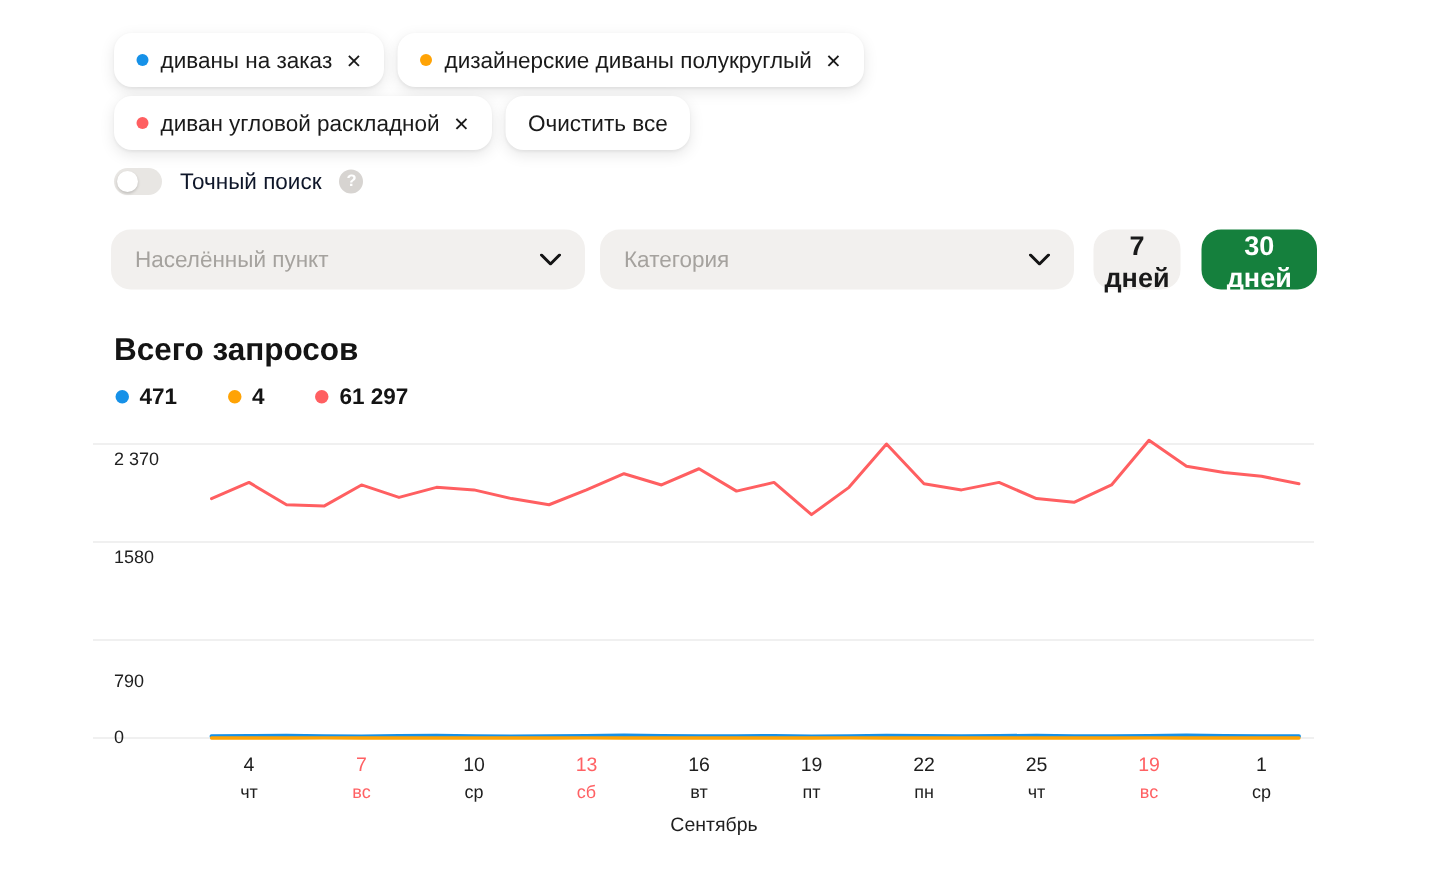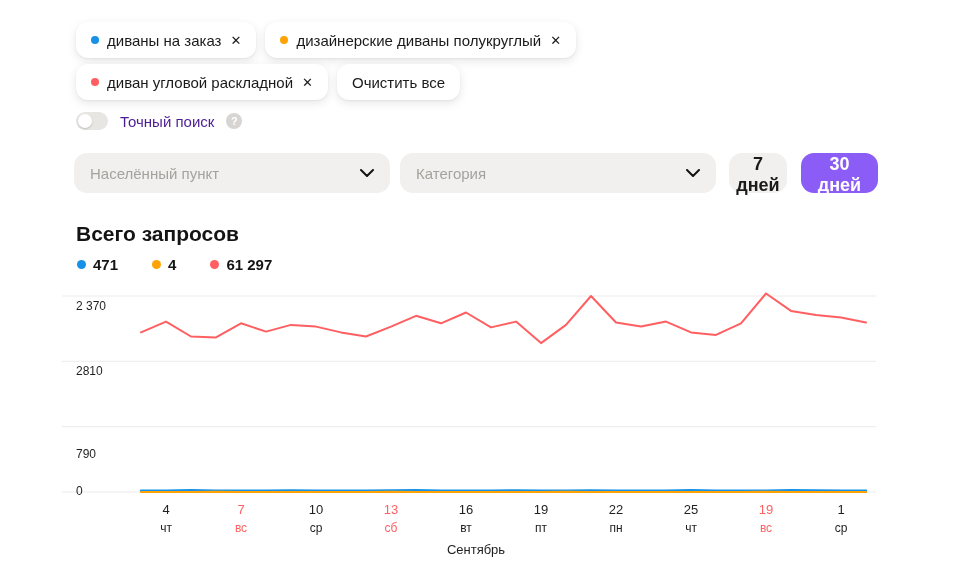--- a/index.html
+++ b/index.html
@@ -13,33 +13,33 @@
         border-radius:12px;box-shadow:0 1px 2px rgba(20,20,20,.05),0 3px 10px rgba(20,20,20,.10);
         font-size:15px;color:#1a1a1a;gap:8px;cursor:pointer;white-space:nowrap;}
   .chip .dot{width:8px;height:8px;border-radius:50%;flex:none;}
   .chip .x{font-size:13px;color:#1a1a1a;margin-left:1px;}
 
   
   .toggle-row{position:absolute;left:76px;top:112px;display:flex;align-items:center;gap:12px;}
   .switch{width:32px;height:18px;border-radius:9px;background:#e8e6e3;position:relative;cursor:pointer;}
   .switch .knob{position:absolute;left:2px;top:2px;width:14px;height:14px;border-radius:50%;
                 background:#fff;box-shadow:0 1px 2px rgba(0,0,0,.18);}
-  .toggle-label{font-size:15px;color:#4c1d95;text-align:center;}
+  .toggle-label{font-size:15px;color:#0f172a;text-align:center;}
   .help{width:16px;height:16px;border-radius:50%;background:#d7d4d1;color:#fff;font-size:11px;
         font-weight:700;display:flex;align-items:center;justify-content:center;cursor:pointer;}
 
   
   .dd{position:absolute;top:153px;height:40px;background:#f2f0ee;border-radius:13px;display:flex;
       align-items:center;justify-content:space-between;padding:8px 16px;box-sizing:border-box;cursor:pointer;}
   #dd-location{left:74px;width:316px;} #dd-category{left:400px;width:316px;}
   .dd .ph{color:#a5a29e;font-size:15px;}
   .range-btn{position:absolute;top:153px;height:40px;border:none;border-radius:13px;font-size:18px;
              font-weight:600;font-family:inherit;cursor:pointer;background:#f2f0ee;color:#1a1a1a;}
   #btn-7{left:729px;width:58px;} #btn-30{left:801px;width:77px;}
-  .range-btn.active{background:#8b5cf6;color:#fff;}
+  .range-btn.active{background:#15803d;color:#fff;}
 
   
   .page-title{position:absolute;left:76px;top:222px;font-size:21px;font-weight:700;color:#141414;margin:0;}
   #legend{position:absolute;left:77px;top:256px;display:flex;gap:34px;}
   .legend-item{display:flex;align-items:center;gap:7px;font-size:15px;font-weight:700;color:#141414;}
   .legend-dot{width:9px;height:9px;border-radius:50%;flex:none;}
   #chart-svg{position:absolute;left:0;top:285px;}
   .y-label{position:absolute;left:76px;font-size:12px;color:#1f1f1f;}
   .x-tick{position:absolute;top:502px;width:60px;text-align:center;}
   .x-tick .d{font-size:13px;color:#1f1f1f;}
@@ -118,21 +118,21 @@
       <line x1="62" x2="876" y1="11.0" y2="11.0" stroke="#ebebeb" stroke-width="1"></line>
       <line x1="62" x2="876" y1="76.3" y2="76.3" stroke="#ebebeb" stroke-width="1"></line>
       <line x1="62" x2="876" y1="141.7" y2="141.7" stroke="#ebebeb" stroke-width="1"></line>
       <line x1="62" x2="876" y1="207.0" y2="207.0" stroke="#ebebeb" stroke-width="1"></line>
       <polyline points="141,47.4 166,36.6 191,51.5 216,52.4 241,38.3 266,46.6 291,39.9 316,41.6 341,47.4 366,51.5 391,41.6 416,30.8 441,38.3 466,27.5 491,42.4 516,36.6 541,58.1 566,39.9 591,11.0 616,37.5 641,41.6 666,36.6 691,47.4 716,49.9 741,38.3 766,8.5 791,25.9 816,30.0 841,32.5 866,37.5" fill="none" stroke="#ff5f61" stroke-width="2" stroke-linejoin="round" stroke-linecap="round"></polyline>
       <polyline points="141,205.8 166,205.7 191,205.4 216,205.8 241,205.9 266,205.7 291,205.5 316,205.8 341,205.9 366,205.8 391,205.6 416,205.3 441,205.7 466,205.8 491,205.8 516,205.6 541,205.9 566,205.8 591,205.5 616,205.7 641,205.8 666,205.7 691,205.4 716,205.8 741,205.8 766,205.7 791,205.3 816,205.6 841,205.8 866,205.8" fill="none" stroke="#1691e8" stroke-width="2.6" stroke-linejoin="round" stroke-linecap="round"></polyline>
       <polyline points="141,207.0 166,207.0 191,207.0 216,206.9 241,207.0 266,207.0 291,207.0 316,207.0 341,207.0 366,207.0 391,206.9 416,207.0 441,207.0 466,207.0 491,207.0 516,207.0 541,207.0 566,206.9 591,207.0 616,207.0 641,207.0 666,207.0 691,207.0 716,207.0 741,207.0 766,206.9 791,207.0 816,207.0 841,207.0 866,207.0" fill="none" stroke="#ffa305" stroke-width="2.2" stroke-linejoin="round" stroke-linecap="round"></polyline>
     </svg>
   <div id="y-labels">
       <div class="y-label" style="top: 299px;">2 370</div>
-      <div class="y-label" style="top: 364.333px;">2810</div>
+      <div class="y-label" style="top: 364.333px;">1580</div>
       <div class="y-label" style="top: 447px;">790</div>
       <div class="y-label" style="top: 484px;">0</div>
     </div>
   <div id="x-ticks">
       <div class="x-tick" style="left: 136px;">
         <div class="d">4</div>
         <div class="w">чт</div>
       </div>
       <div class="x-tick weekend" style="left: 211px;">
         <div class="d">7</div>

